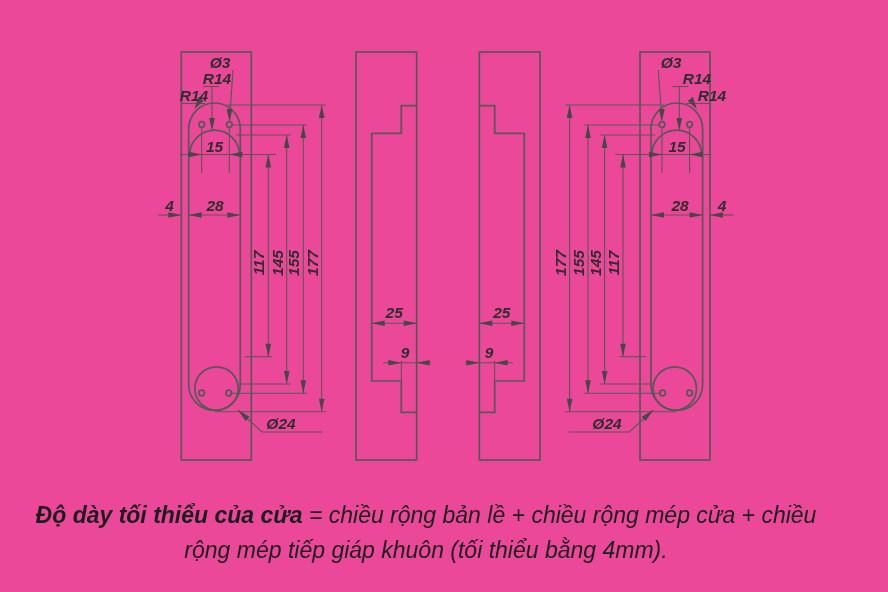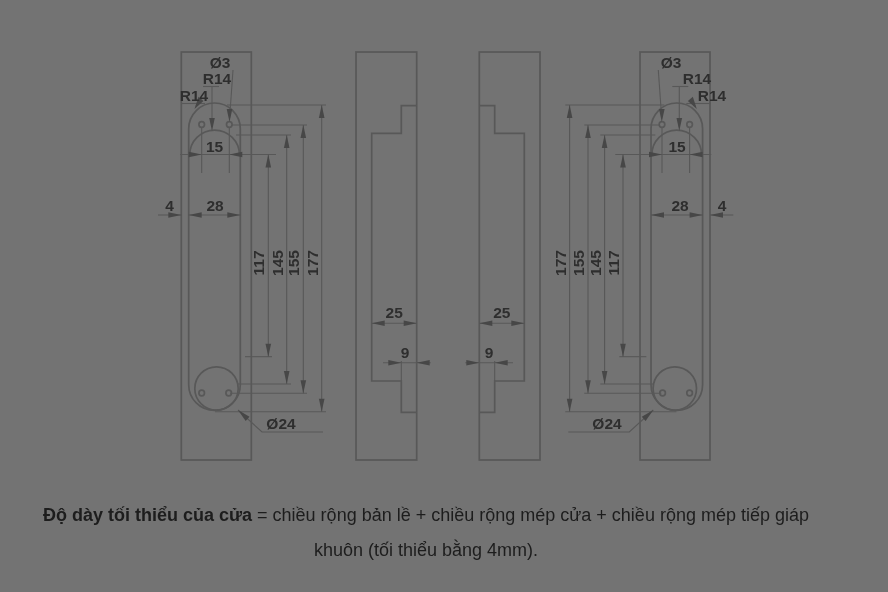--- a/index.html
+++ b/index.html
@@ -1,25 +1,25 @@
 <!DOCTYPE html>
 <html><head>
 <meta charset="utf-8">
 <style>
   html,body{margin:0;padding:0;background:#ffffff;}
-  .page{position:relative;width:888px;height:592px;background:#737373;overflow:hidden;
-        font-family:"Liberation Sans",sans-serif;}
+  .page{position:relative;width:888px;height:592px;background:#ec4899;overflow:hidden;
+        font-family:"Liberation Sans",sans-serif;font-style:italic;}
   svg{display:block;}
   svg text{fill:#2e2e2e;font-family:"Liberation Sans",sans-serif;
            font-size:15.5px;font-weight:bold;}
   .obj{stroke:#585858;stroke-width:1.7;fill:none;stroke-linejoin:miter;}
   .dim{stroke:#585858;stroke-width:1.1;fill:none;}
   .ah{fill:#474747;stroke:none;}
   .caption{position:absolute;left:0;top:498px;width:852px;text-align:center;
-           color:#1d1d1d;font-size:18px;line-height:35px;}
+           color:#1d1d1d;font-size:23px;line-height:35px;}
   .caption-inner{display:inline-block;max-width:782px;}
 </style>
 </head>
 <body>
 
 <div class="page">
 
   <svg width="888" height="480" viewBox="0 0 888 480">
 
     <defs>

